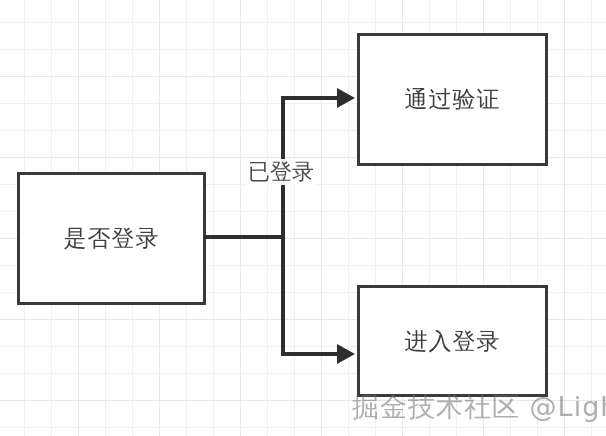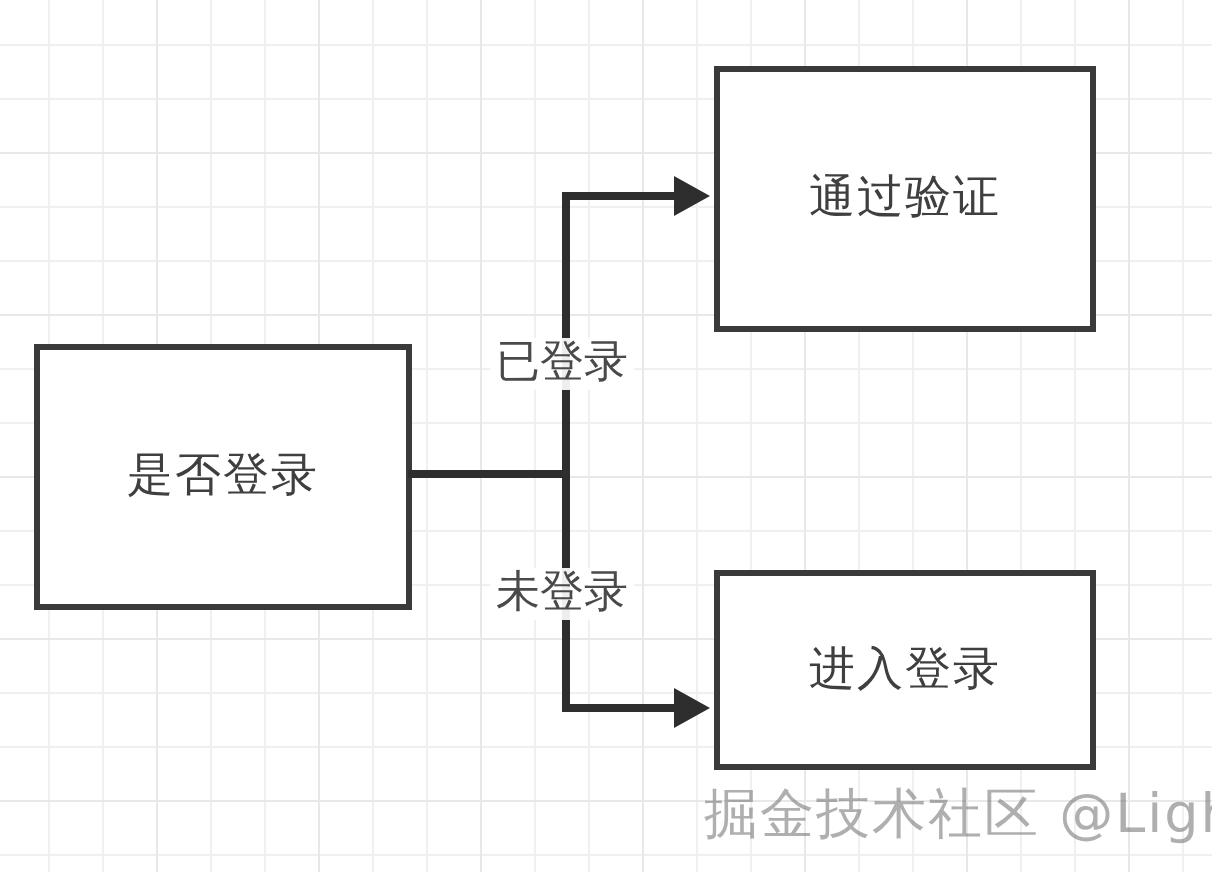--- a/index.html
+++ b/index.html
@@ -92,34 +92,33 @@
   <div class="grid-overlay"></div>
 
   <div class="node" style="left:17px; top:172px; width:189px; height:133px;">
     <span class="node-label">是否登录</span>
   </div>
 
   <div class="node" style="left:357px; top:33px; width:191px; height:133px;">
     <span class="node-label">通过验证</span>
   </div>
 
-  <div class="node" style="left:357px; top:285px; width:191px; height:100px;">
+  <div class="node" style="left:357px; top:285px; width:191px; height:112px;">
     <span class="node-label">进入登录</span>
   </div>
 
   <div class="edge-line" style="left:204px; top:235px; width:81px; height:4px;"></div>
 
   <div class="edge-line" style="left:281px; top:96px; width:4px; height:260px;"></div>
 
   <div class="edge-line" style="left:281px; top:96px; width:58px; height:4px;"></div>
   <div class="arrow-head" style="left:337px; top:88px;"></div>
 
   <div class="edge-line" style="left:281px; top:352px; width:58px; height:4px;"></div>
   <div class="arrow-head" style="left:337px; top:344px;"></div>
 
-  <div class="edge-label" style="left:245px; top:169px;">已登录</div>
+  <div class="edge-label" style="left:245px; top:159px;">已登录</div>
 
-  <div class="edge-label" style="left:245px; top:284px;">未登录</div>
 
   <div class="watermark-main" style="left:352px; top:389px;">掘金技术社区 @Light5</div>
 
 
 </div>
 
 </body></html>

